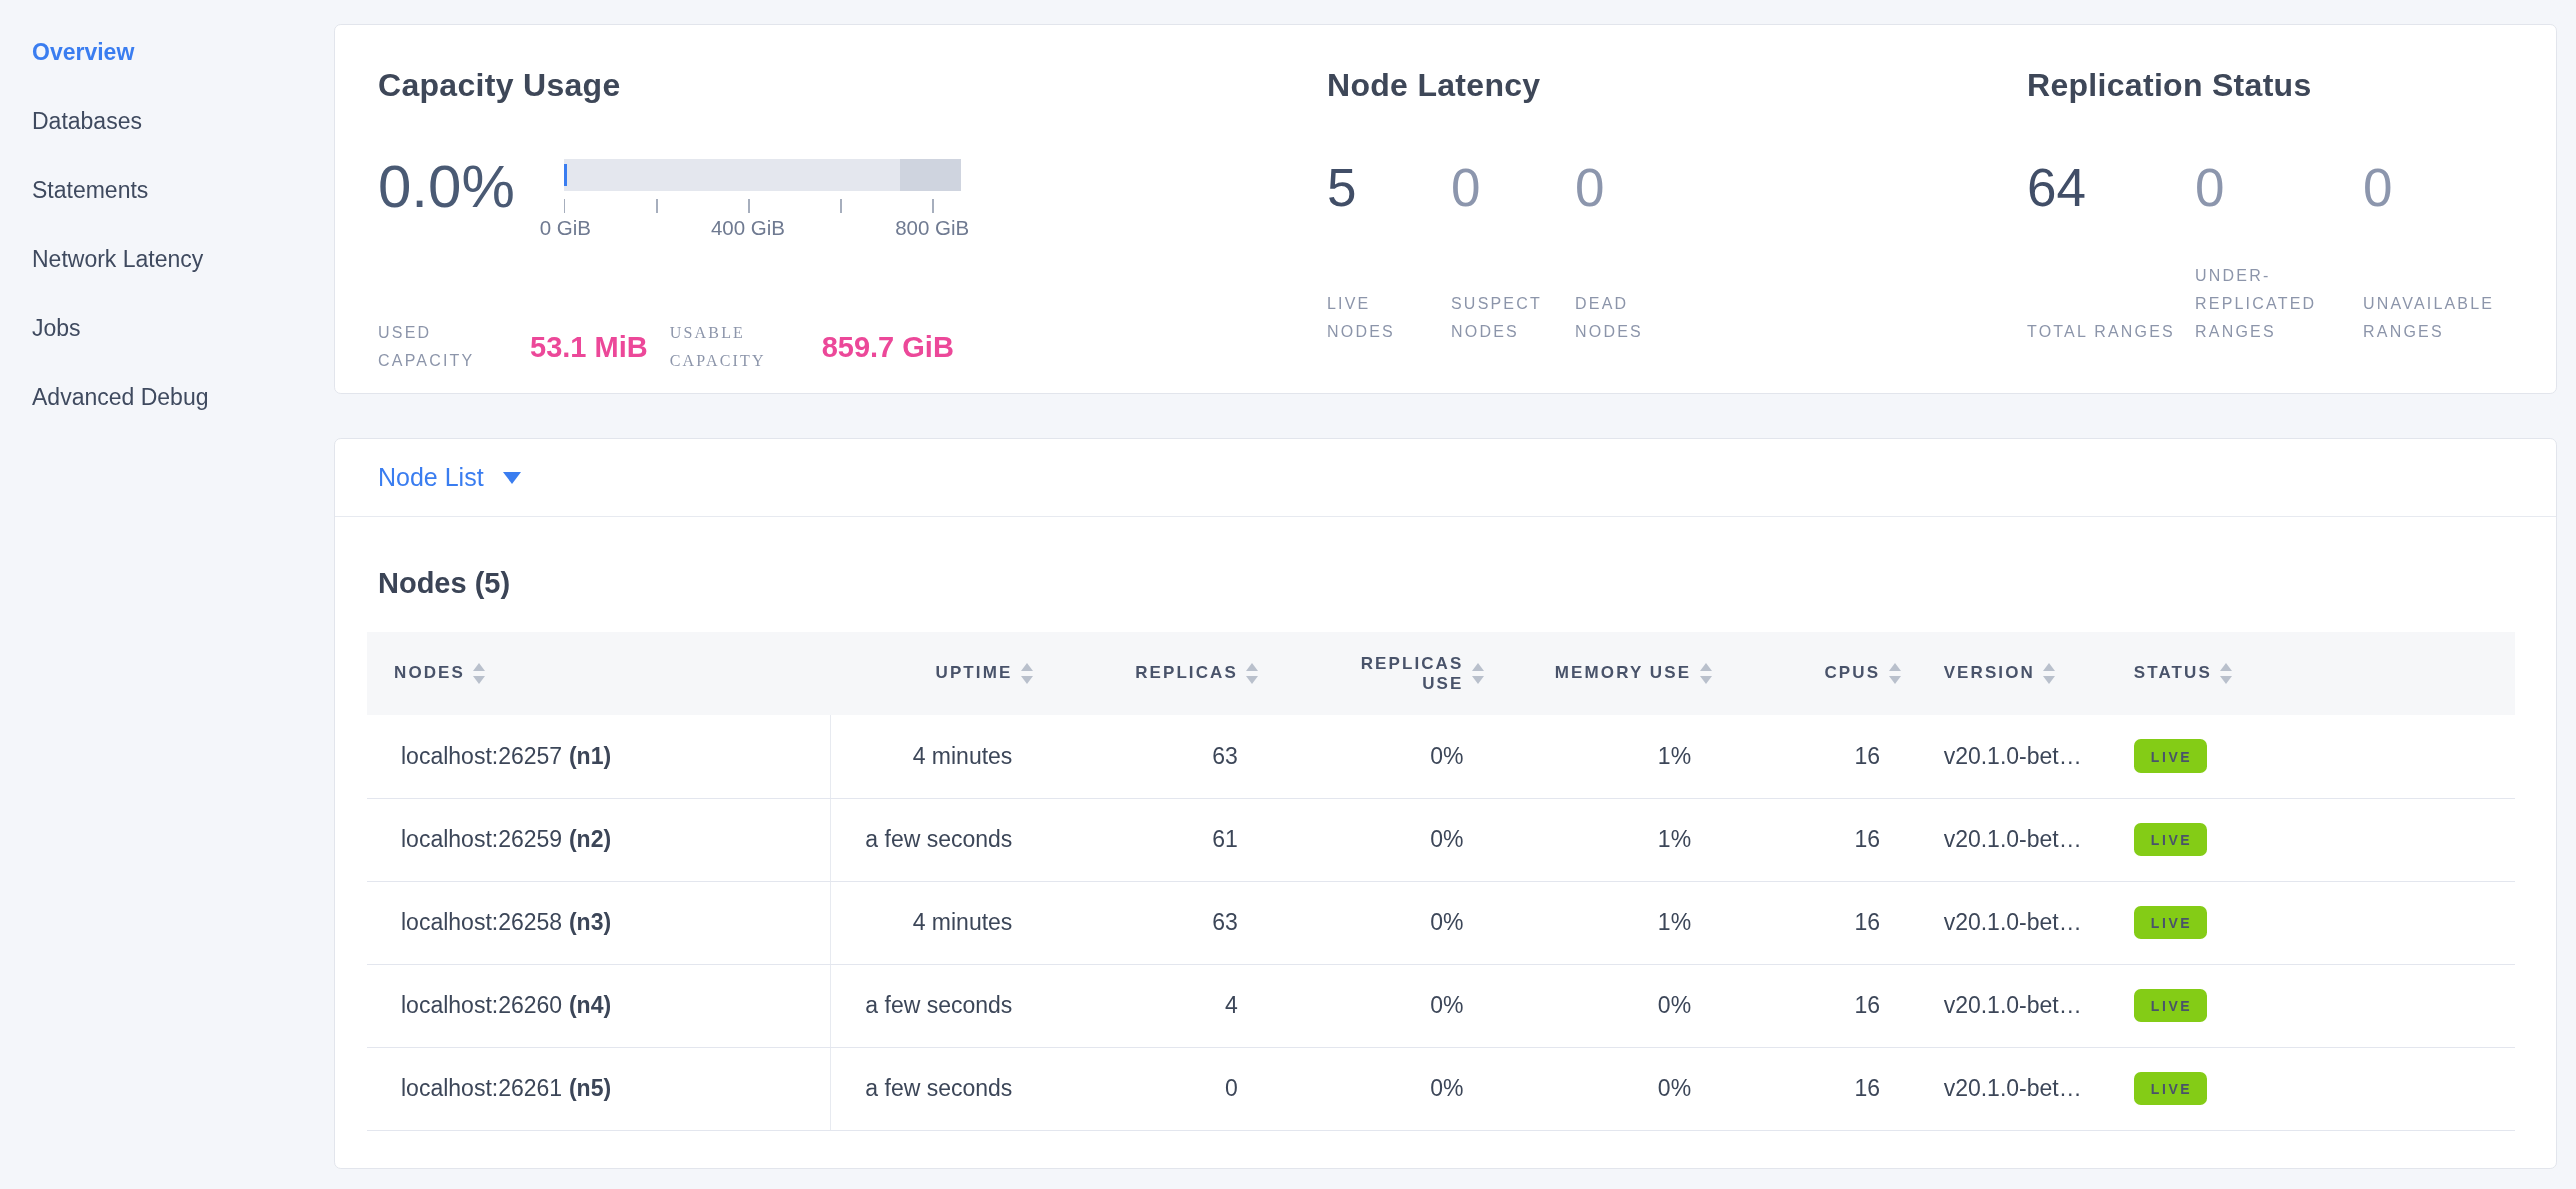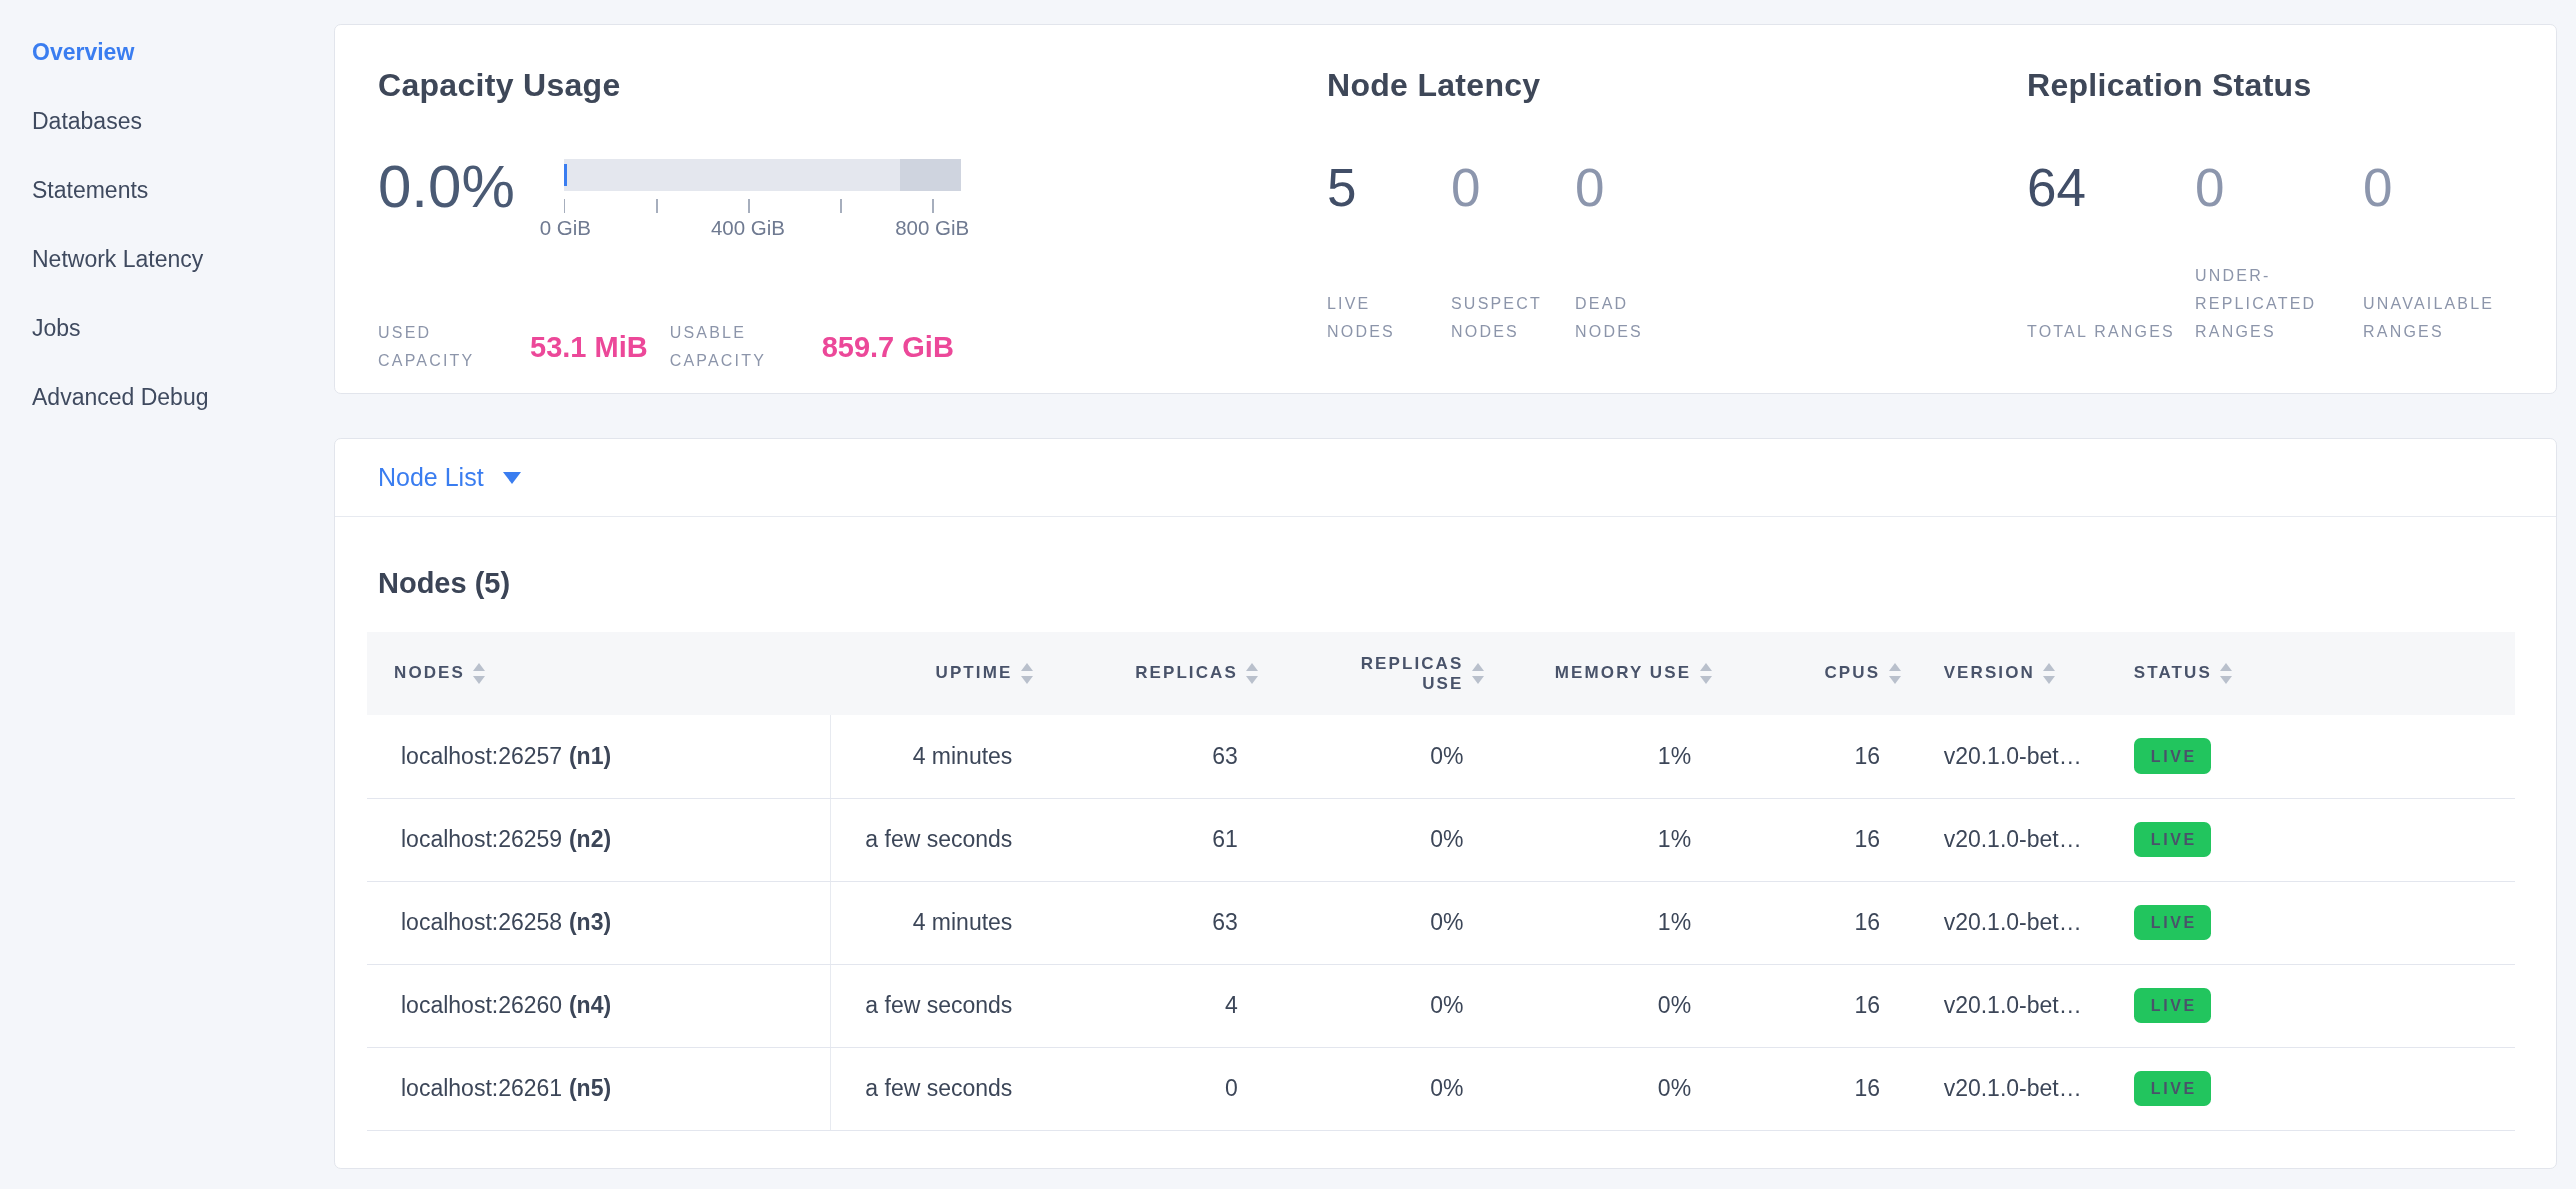--- a/index.html
+++ b/index.html
@@ -35,21 +35,21 @@
   .gauge-dark { position:absolute; right:0; top:0; height:100%; width:15.3%; background:#cfd4df; }
   .gauge-used-tick { position:absolute; left:0; top:5.1px; width:3.4px; height:22px; background:#3a7df0; }
   .gauge-ticks { position:relative; height:13.6px; margin-top:7.7px; }
   .gauge-ticks i { position:absolute; top:0; width:1.7px; height:13.6px; background:#a6aebd; }
   .gauge-labels { position:relative; height:25.6px; margin-top:3.4px; font-size:20.5px; color:#6f7a91; }
   .gauge-labels span { position:absolute; transform:translateX(-50%); white-space:nowrap; }
 
   .cap-stats { display:flex; align-items:center; margin-top:53px; }
   .cap-lbl { width:130px; font-size:16px; letter-spacing:2.2px; color:#8c95aa; line-height:28px; }
   .cap-val { font-size:29px; font-weight:700; color:#ec4899; margin-left:22px; white-space:nowrap; }
-  .cap-val + .cap-lbl { margin-left:22px; }
+  .cap-val + .cap-lbl { margin-left:22px;font-family:Liberation Serif, serif; }
 
   .stat-row { display:flex; margin-top:52px; height:190px; }
   .stat { display:flex; flex-direction:column; }
   .stat.w145 { width:124px; }
   .stat.w197 { width:168px; }
   .stat-num { font-size:53px; line-height:64px; color:#414e67; }
   .stat-num.dim { color:#8c96ad; }
   .stat-lbl { margin-top:auto; font-size:16px; letter-spacing:2.2px; color:#8c95aa; line-height:28px; padding-right:15.4px; }
 
   
@@ -77,21 +77,21 @@
   td { font-size:23px; color:#3c4658; border-bottom:1.7px solid #e3e6ee; }
   td.c-nodes { border-right:1.7px solid #e7eaf0; padding-left:34px; }
   th.c-nodes { padding-left:27px; }
   .col-r { text-align:right; padding-right:20.5px; }
   th.col-r { padding-right:0; }
   .c-version, .c-status { text-align:left; }
   th.c-version, td.c-version { padding-left:43px; }
   th.c-status, td.c-status { padding-left:20.5px; }
   td.c-version { white-space:nowrap; overflow:hidden; }
   .node-id { font-weight:700; margin-left:6.8px; }
-  .badge { display:inline-block; background:#22c55e; color:#49536a; font-size:16px; font-weight:700; letter-spacing:2.6px; padding:9.4px 14.5px 8.5px 17px; border-radius:6.8px; }
+  .badge { display:inline-block; background:#84cc16; color:#49536a; font-size:14px; font-weight:700; letter-spacing:2.6px; padding:9.4px 14.5px 8.5px 17px; border-radius:6.8px; }
 </style>
 </head>
 <body>
 
 <nav class="sidebar">
   <div class="side-item active">Overview</div>
   <div class="side-item">Databases</div>
   <div class="side-item">Statements</div>
   <div class="side-item">Network Latency</div>
   <div class="side-item">Jobs</div>

